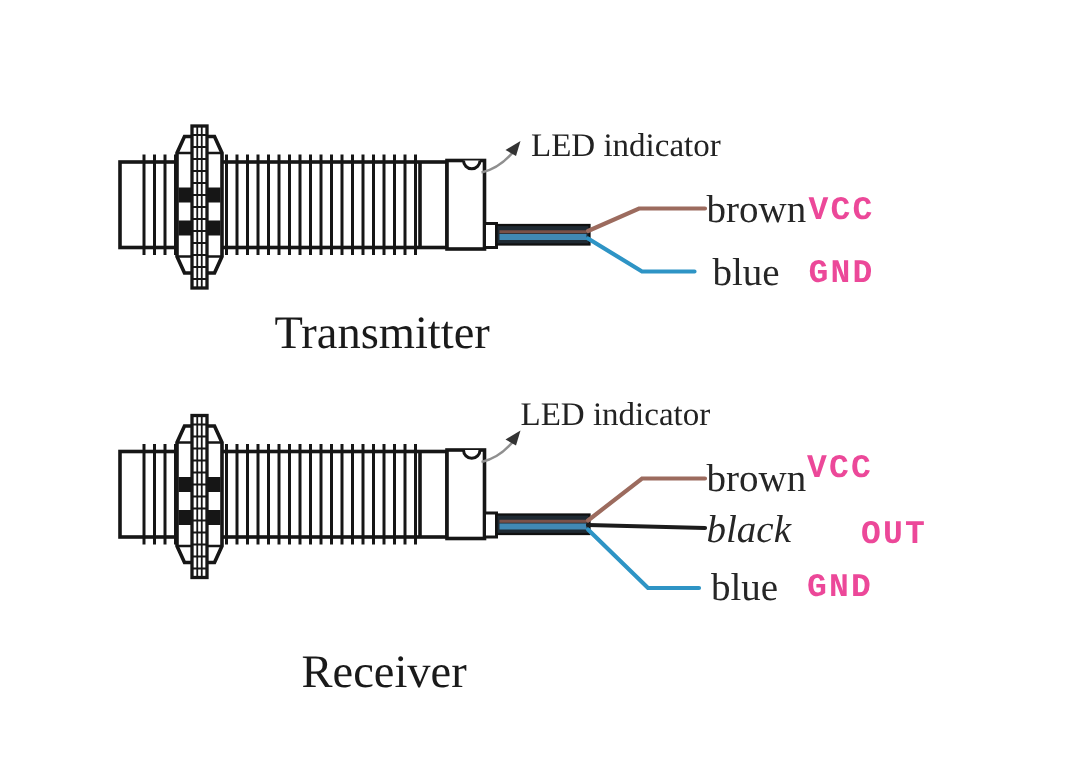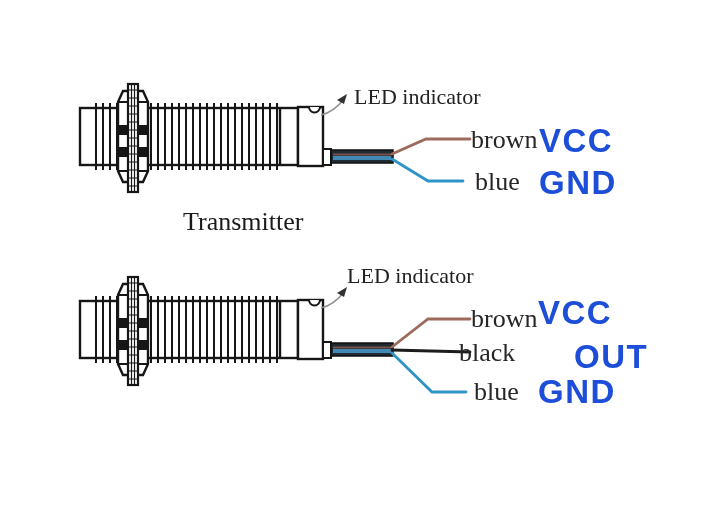--- a/index.html
+++ b/index.html
@@ -7,25 +7,25 @@
     position:relative;
     width:701px; height:507px;
     background:#ffffff;
     overflow:hidden;
     font-family:"Liberation Serif", serif;
   }
   .art { position:absolute; left:0; top:0; }
   .lbl { position:absolute; color:#222; white-space:nowrap; }
   .serif22 { font-size:22px; line-height:22px; }
   .serif23 { font-size:26px; line-height:23px; color:#262626; }
-  .caption { font-size:26px; line-height:31px; color:#1a1a1a; }
+  .caption { font-size:31px; line-height:31px; color:#1a1a1a; }
   .pin {
-    font-family:Liberation Sans, sans-serif;
-    font-size:33px; line-height:33px;
-    font-weight:600; letter-spacing:1.5px; color:#1d4ed8;
+    font-family:Liberation Mono, monospace;
+    font-size:22px; line-height:33px;
+    font-weight:600; letter-spacing:1.5px; color:#ec4899;
   }
 </style>
 </head>
 <body>
 
 <div class="canvas">
 
   <svg class="art" width="723" height="507" viewBox="0 0 723 507">
 
     <g stroke="#161616" fill="none">
@@ -112,20 +112,21 @@
   <div class="lbl serif23" style="left:475px; top:170px;">blue</div>
   <div class="lbl pin" style="left:539px; top:166px;">GND</div>
 
   <div class="lbl caption" style="left:183px; top:206px;">Transmitter</div>
 
   <div class="lbl serif22" style="left:347px; top:265px;">LED indicator</div>
 
   <div class="lbl serif23" style="left:471px; top:307px;">brown</div>
   <div class="lbl pin" style="left:538px; top:296px;">VCC</div>
 
-  <div class="lbl serif23" style="left:459px; top:341px;">black</div>
+  <div class="lbl serif23" style="left:471px; top:341px;font-style:italic;">black</div>
   <div class="lbl pin" style="left:538px; top:340px;margin-left:36px;">OUT</div>
 
   <div class="lbl serif23" style="left:474px; top:380px;">blue</div>
   <div class="lbl pin" style="left:538px; top:375px;">GND</div>
 
+  <div class="lbl caption" style="left:201px; top:432px;">Receiver</div>
 
 </div>
 
 </body></html>

